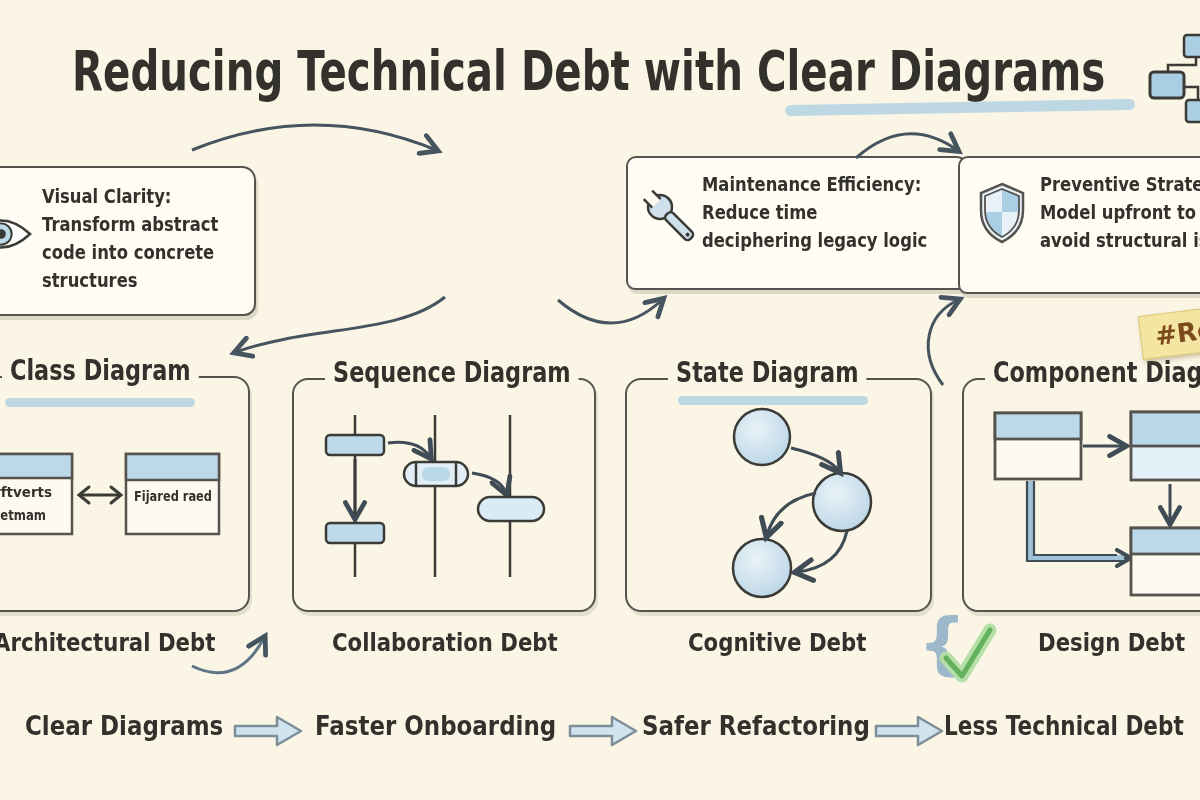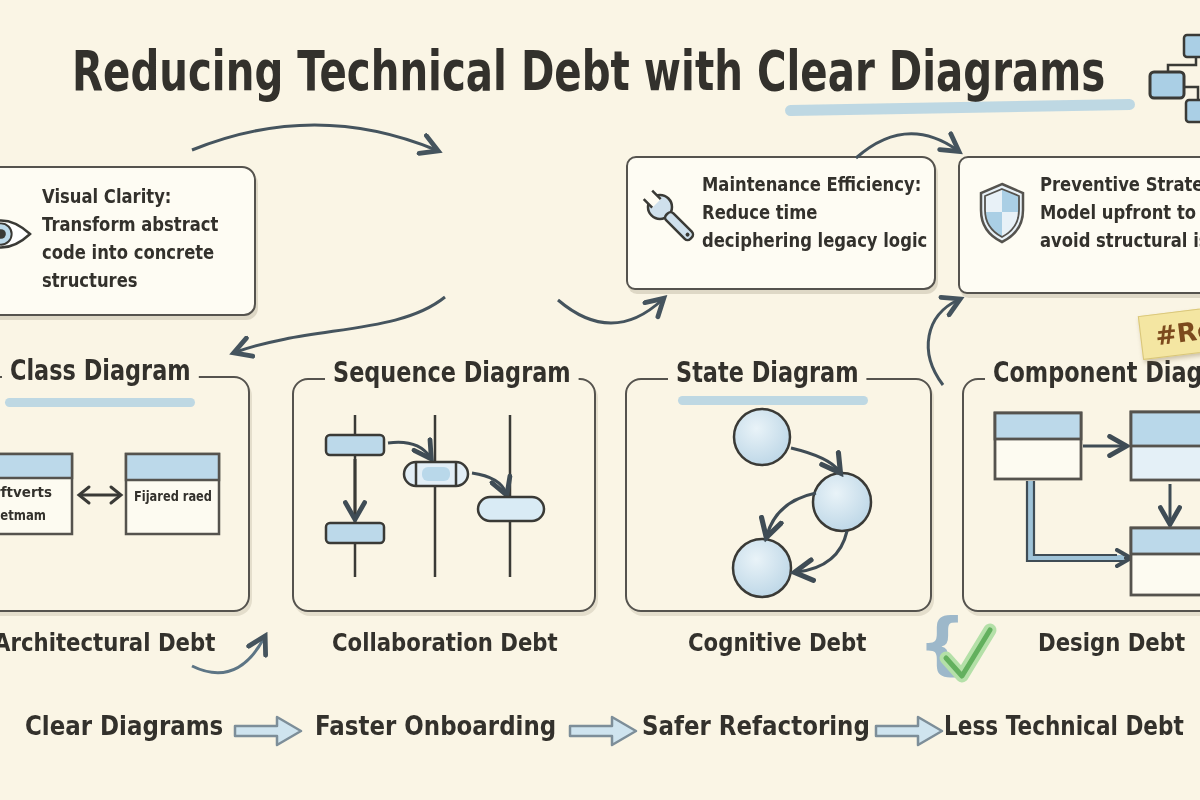--- a/index.html
+++ b/index.html
@@ -69,21 +69,21 @@
     </svg>
     <div class="btext" style="left:88px;top:14px;">
       <div>Visual Clarity:</div>
       <div>Transform abstract</div>
       <div>code into concrete</div>
       <div>structures</div>
     </div>
   </div>
 
 
-  <div class="bbox" style="left:626px;top:156px;width:306px;height:130px;">
+  <div class="bbox" style="left:626px;top:156px;width:306px;height:130px;padding-left:34px;">
     <svg class="bicon" style="left:14px;top:28px;" width="60" height="66" viewBox="0 0 60 66">
       <g transform="rotate(-45 30 33)">
         <circle cx="30" cy="16" r="12" fill="#cfe0ec" stroke="#3a3a36" stroke-width="2.5"></circle>
         <rect x="24" y="-2" width="12" height="13" fill="#fefcf3"></rect>
         <path d="M24 11 V-1 M36 11 V-1" stroke="#3a3a36" stroke-width="2.5" fill="none"></path>
         <rect x="25" y="26" width="10" height="34" rx="4" fill="#cfe0ec" stroke="#3a3a36" stroke-width="2.5"></rect>
         <circle cx="30" cy="55" r="2" fill="#3a3a36"></circle>
       </g>
     </svg>
     <div class="btext" style="left:74px;top:12px;">

